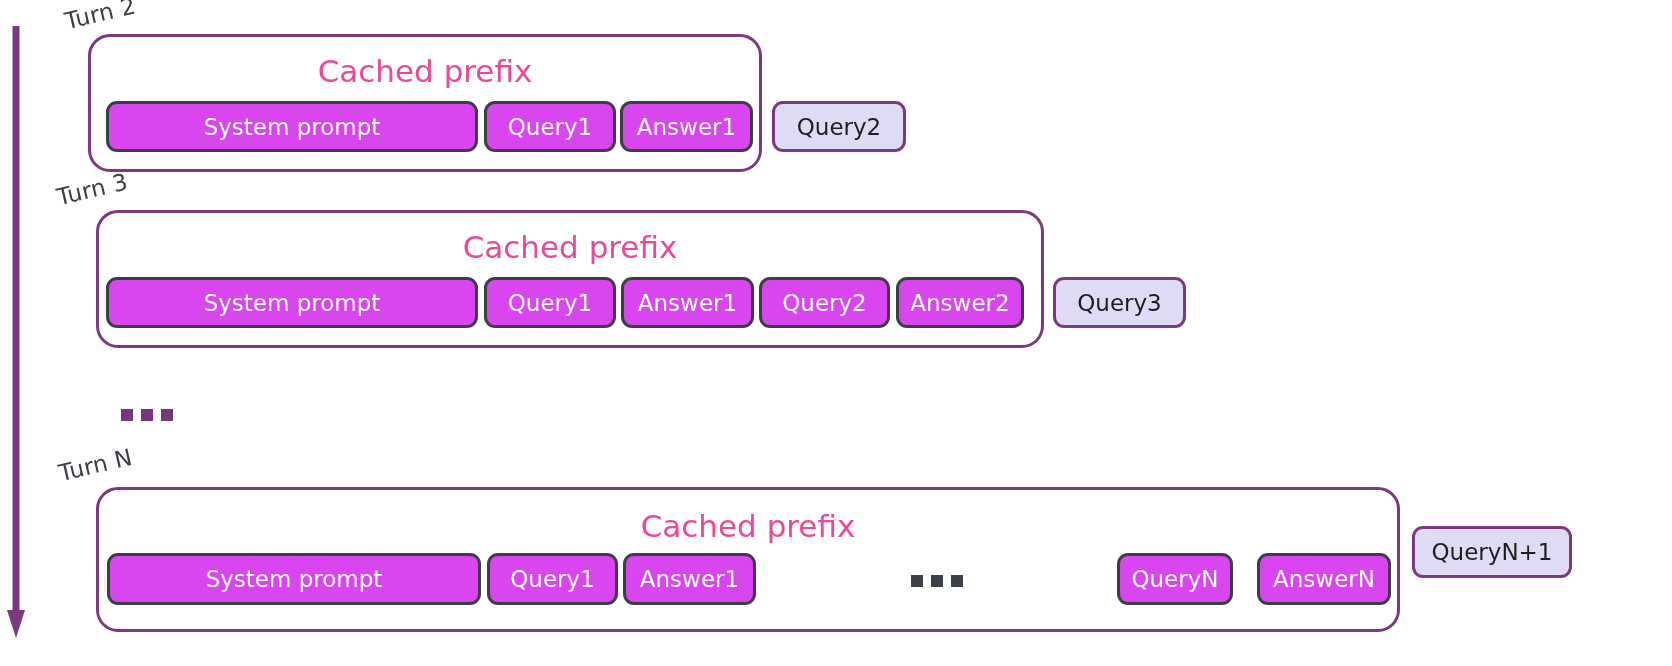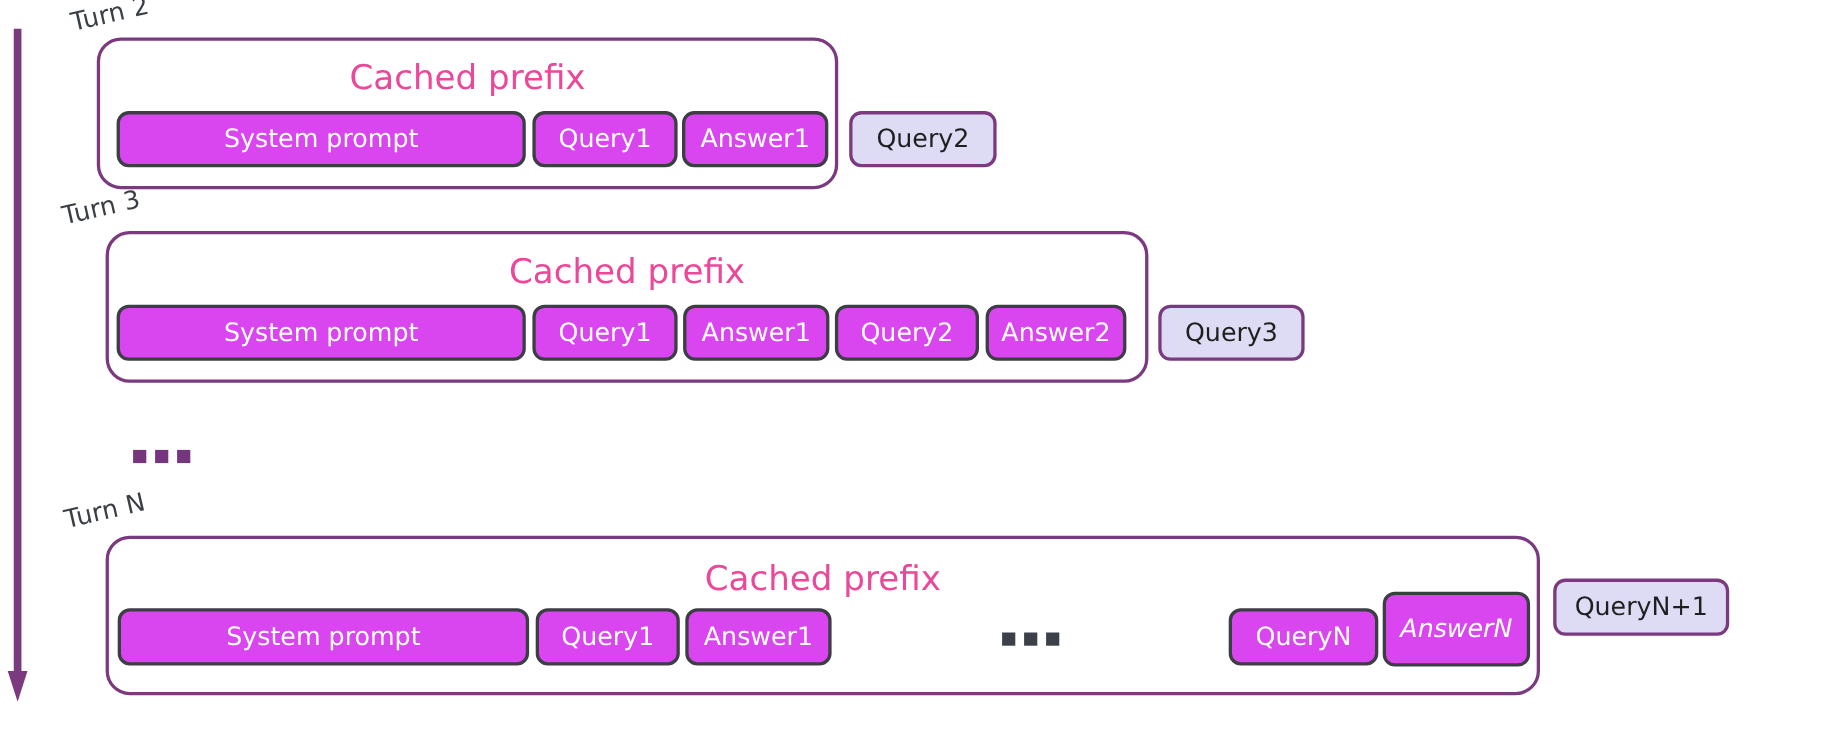--- a/index.html
+++ b/index.html
@@ -145,18 +145,18 @@
   <div class="chip filled" style="left:107px; top:553px; width:374px; height:52px;">System prompt</div>
   <div class="chip filled" style="left:487px; top:553px; width:131px; height:52px;">Query1</div>
   <div class="chip filled" style="left:623px; top:553px; width:133px; height:52px;">Answer1</div>
 
   <div class="ellipsis dark" style="left:911px; top:575px;" title="...">
     <span></span>
     <span></span>
     <span></span>
   </div>
 
-  <div class="chip filled" style="left:1117px; top:553px; width:136px; height:52px;">QueryN</div>
-  <div class="chip filled" style="left:1257px; top:538px; width:134px; height:68px;font-style:italic;">AnswerN</div>
+  <div class="chip filled" style="left:1117px; top:553px; width:116px; height:52px;">QueryN</div>
+  <div class="chip filled" style="left:1257px; top:553px; width:134px; height:52px;">AnswerN</div>
 
   <div class="chip outline" style="left:1412px; top:526px; width:160px; height:52px;">QueryN+1</div>
 
 </div>
 
 </body></html>

